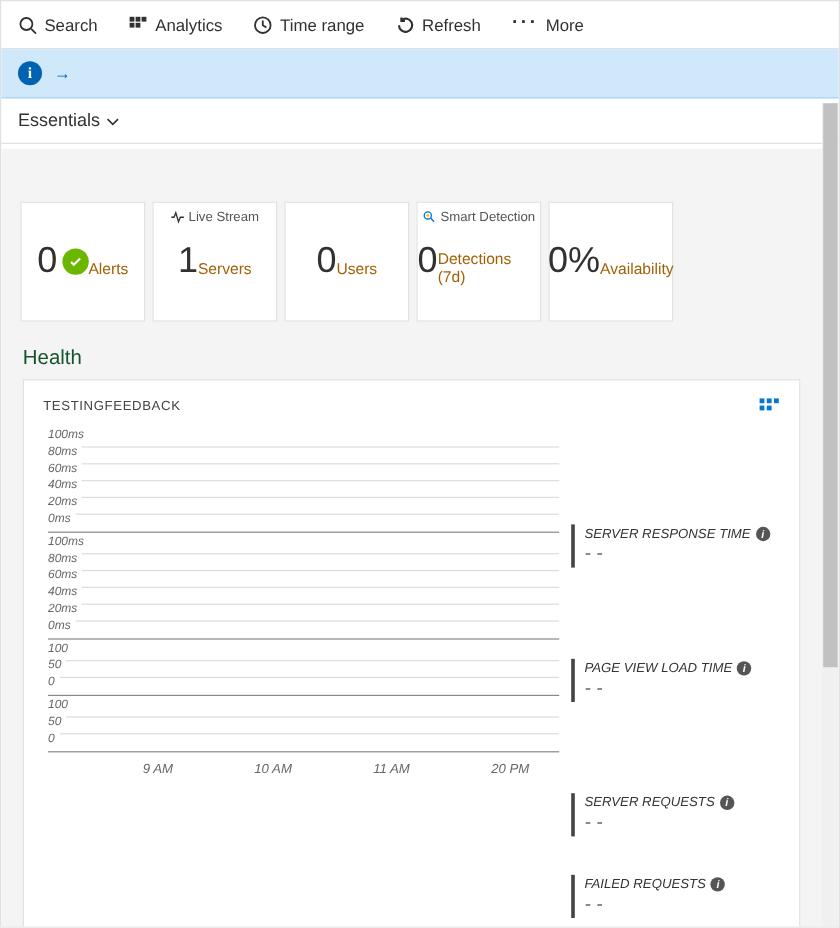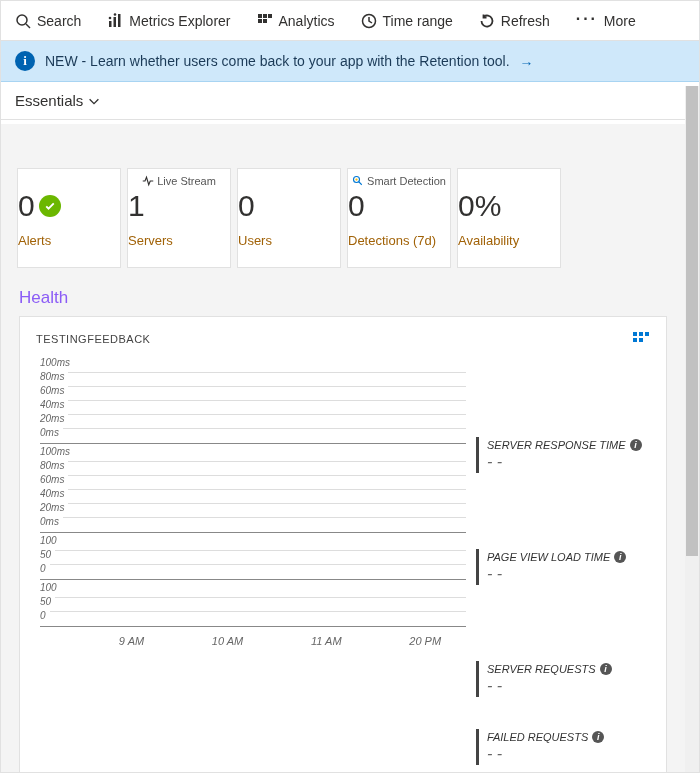--- a/index.html
+++ b/index.html
@@ -84,22 +84,22 @@
   
   .tile-row {
     display:flex;
     gap:6px;
     padding: 44px 16px 10px 16px;
   }
   .tile {
     background:#fff;
     border:1px solid #e1e1e1;
     width: 104px; height: 100px;
-    display:flex; flex-direction:column;
-    justify-content:center;
+    display:flex; flex-direction:row;
+    align-items:center; justify-content:center;
     position:relative;
     cursor:pointer;
   }
   .tile .overline {
     position:absolute;
     top:6px; left:0; right:0;
     text-align:center;
     font-size:11px;
     color:#555;
     display:flex;
@@ -126,21 +126,21 @@
     color:#fff;
   }
   .tile-appmap-icon {
     width:40px;height:40px;
     position:relative;
   }
   
   .section-label {
     padding:0 18px 8px 18px;
     font-size:17px;
-    color:#8b5cf6;
+    color:#14532d;
     margin-top:10px;
   }
   .chart-card {
     background:#fff;
     border:1px solid #e1e1e1;
     margin: 0 18px 18px 18px;
     padding: 14px 16px 20px 16px;
     position:relative;
   }
   .chart-title { font-size:17px; color:#333; }
@@ -205,30 +205,20 @@
 <div class="toolbar">
   <div class="tbtn">
     <svg width="16" height="16" viewBox="0 0 16 16" fill="none" stroke="#323130" stroke-width="1.5">
         <circle cx="7" cy="7" r="5"></circle>
         <line x1="11" y1="11" x2="15" y2="15"></line>
       </svg>
     <span>Search</span>
   </div>
   <div class="tbtn">
     <svg width="16" height="16" viewBox="0 0 16 16" fill="#323130">
-        <rect x="2" y="8" width="2.5" height="6"></rect>
-        <rect x="6.5" y="4" width="2.5" height="10"></rect>
-        <rect x="11" y="1" width="2.5" height="13"></rect>
-        <circle cx="3" cy="5" r="1.3"></circle>
-        <circle cx="8" cy="1.5" r="1.3"></circle>
-      </svg>
-    <span>Metrics Explorer</span>
-  </div>
-  <div class="tbtn">
-    <svg width="16" height="16" viewBox="0 0 16 16" fill="#323130">
         <rect x="1" y="1" width="4" height="4"></rect>
         <rect x="6" y="1" width="4" height="4"></rect>
         <rect x="11" y="1" width="4" height="4"></rect>
         <rect x="1" y="6" width="4" height="4"></rect>
         <rect x="6" y="6" width="4" height="4"></rect>
       </svg>
     <span>Analytics</span>
   </div>
   <div class="tbtn">
     <svg width="16" height="16" viewBox="0 0 16 16" fill="none" stroke="#323130" stroke-width="1.5">
@@ -245,21 +235,20 @@
     <span>Refresh</span>
   </div>
   <div class="tbtn">
     <span class="dots">···</span>
     <span>More</span>
   </div>
 </div>
 
 <div class="banner">
   <div class="banner-icon">i</div>
-  <span>NEW - Learn whether users come back to your app with the Retention tool.</span>
   <span class="arrow">→</span>
 </div>
 
 <div class="essentials-row">
   <span>Essentials</span>
   <svg width="14" height="14" viewBox="0 0 16 16" fill="none" stroke="#323130" stroke-width="1.5">
       <path d="M3 6l5 5 5-5"></path>
     </svg>
 </div>
 

